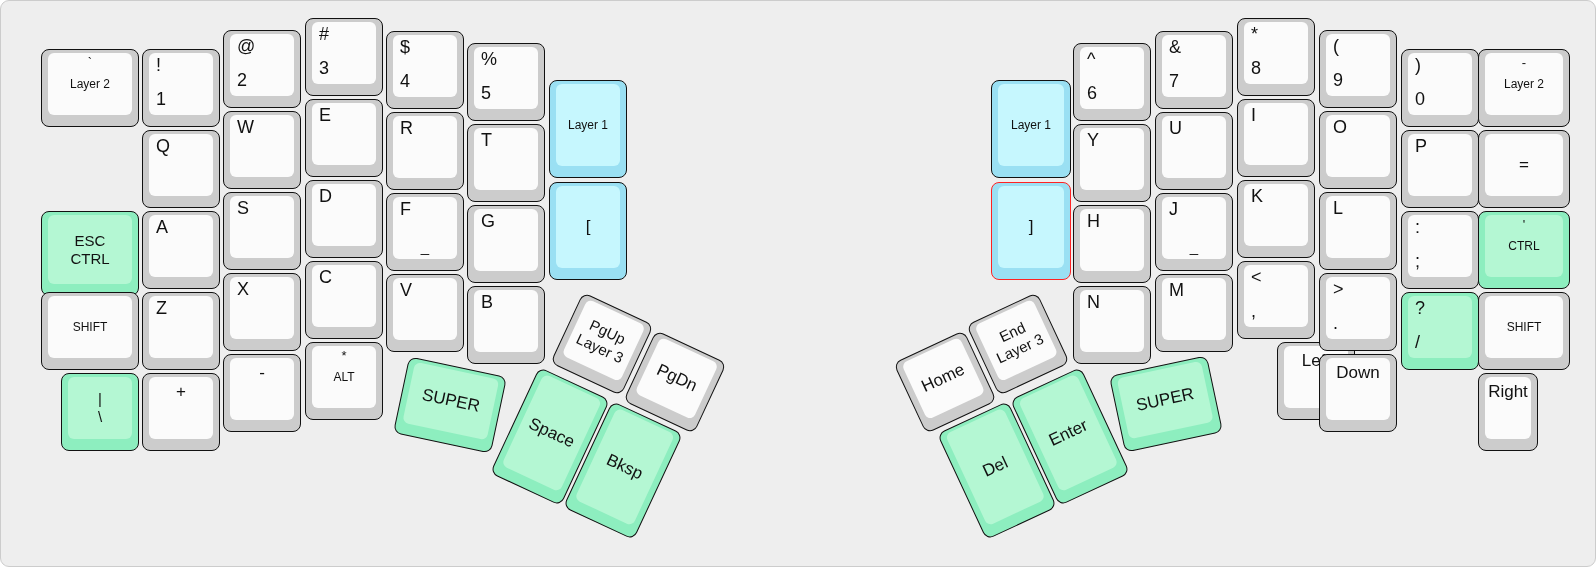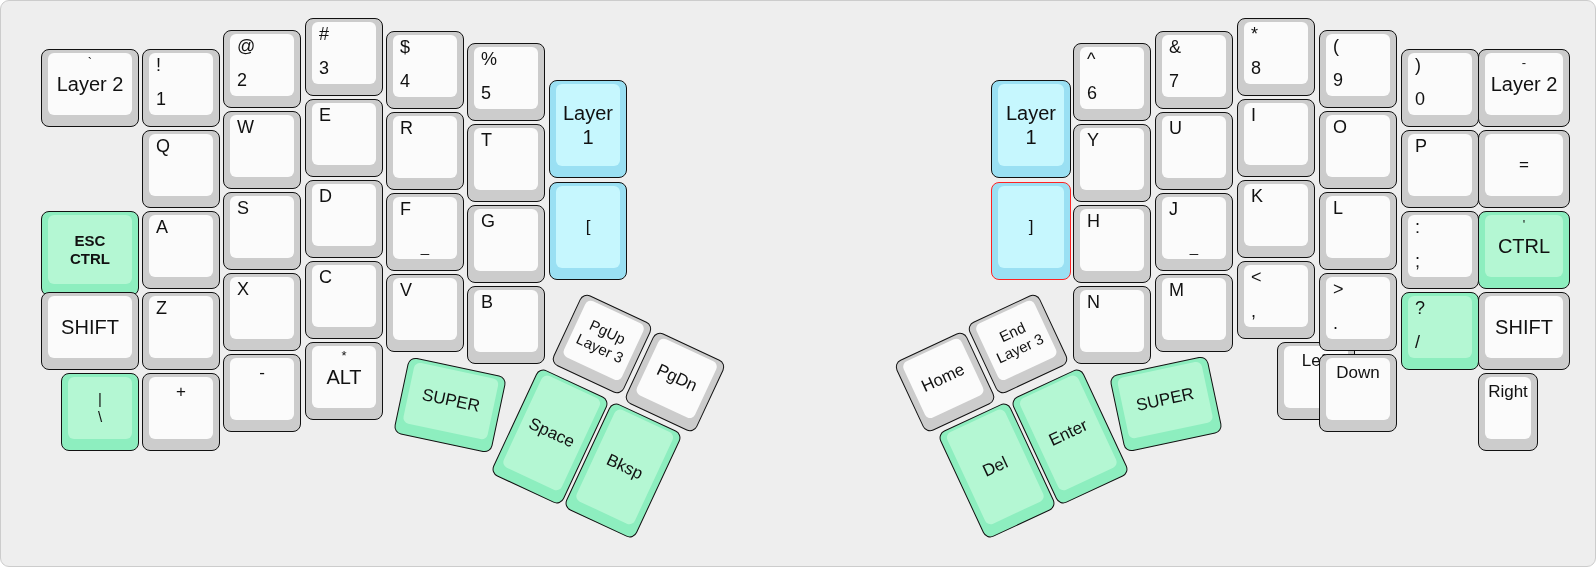--- a/index.html
+++ b/index.html
@@ -30,35 +30,35 @@
   }
   .white .keytop{background:var(--white-inner,#fbfbfb);}
   .green .keytop{background:var(--green-inner,#b4f7d3);}
   .blue .keytop{background:var(--blue-inner,#c6f7fe);}
   .lbl{position:absolute;white-space:pre-line;line-height:1.2;}
   .lbl.tl{left:7px;top:2px;font-size:18px;}
   .lbl.ml{left:7px;top:36px;font-size:18px;}
   .lbl.bc{left:0;right:0;bottom:3px;text-align:center;font-size:15px;}
   .lbl.tc{left:0;right:0;top:2px;text-align:center;font-size:13px;}
   .lbl.tc-lg{left:0;right:0;top:5px;text-align:center;font-size:17px;}
-  .lbl.c{left:0;right:0;top:50%;transform:translateY(-50%);text-align:center;font-size:20px;}
+  .lbl.c{left:0;right:0;top:50%;transform:translateY(-50%);text-align:center;font-size:12px;}
   .lbl.c2{left:0;right:0;top:50%;transform:translateY(-50%);text-align:center;font-size:15px;}
   .lbl.c-lg{left:0;right:0;top:50%;transform:translateY(-50%);text-align:center;font-size:17px;}
 </style>
 </head>
 <body>
 
 <div class="canvas">
     <div class="key white" style="left: 40px; top: 48px; width: 98px; height: 78px;">
       <div class="keytop">
         <div class="lbl tc">`</div>
         <div class="lbl c">Layer 2</div>
       </div>
     </div>
-    <div class="key green" style="left: 40px; top: 210px; width: 98px; height: 85px; font-weight: bold;">
+    <div class="key green" style="left: 40px; top: 210px; width: 98px; height: 85px;">
       <div class="keytop">
         <div class="lbl c2">ESC
 CTRL</div>
       </div>
     </div>
     <div class="key white" style="left: 40px; top: 291px; width: 98px; height: 78px;">
       <div class="keytop">
         <div class="lbl c">SHIFT</div>
       </div>
     </div>

